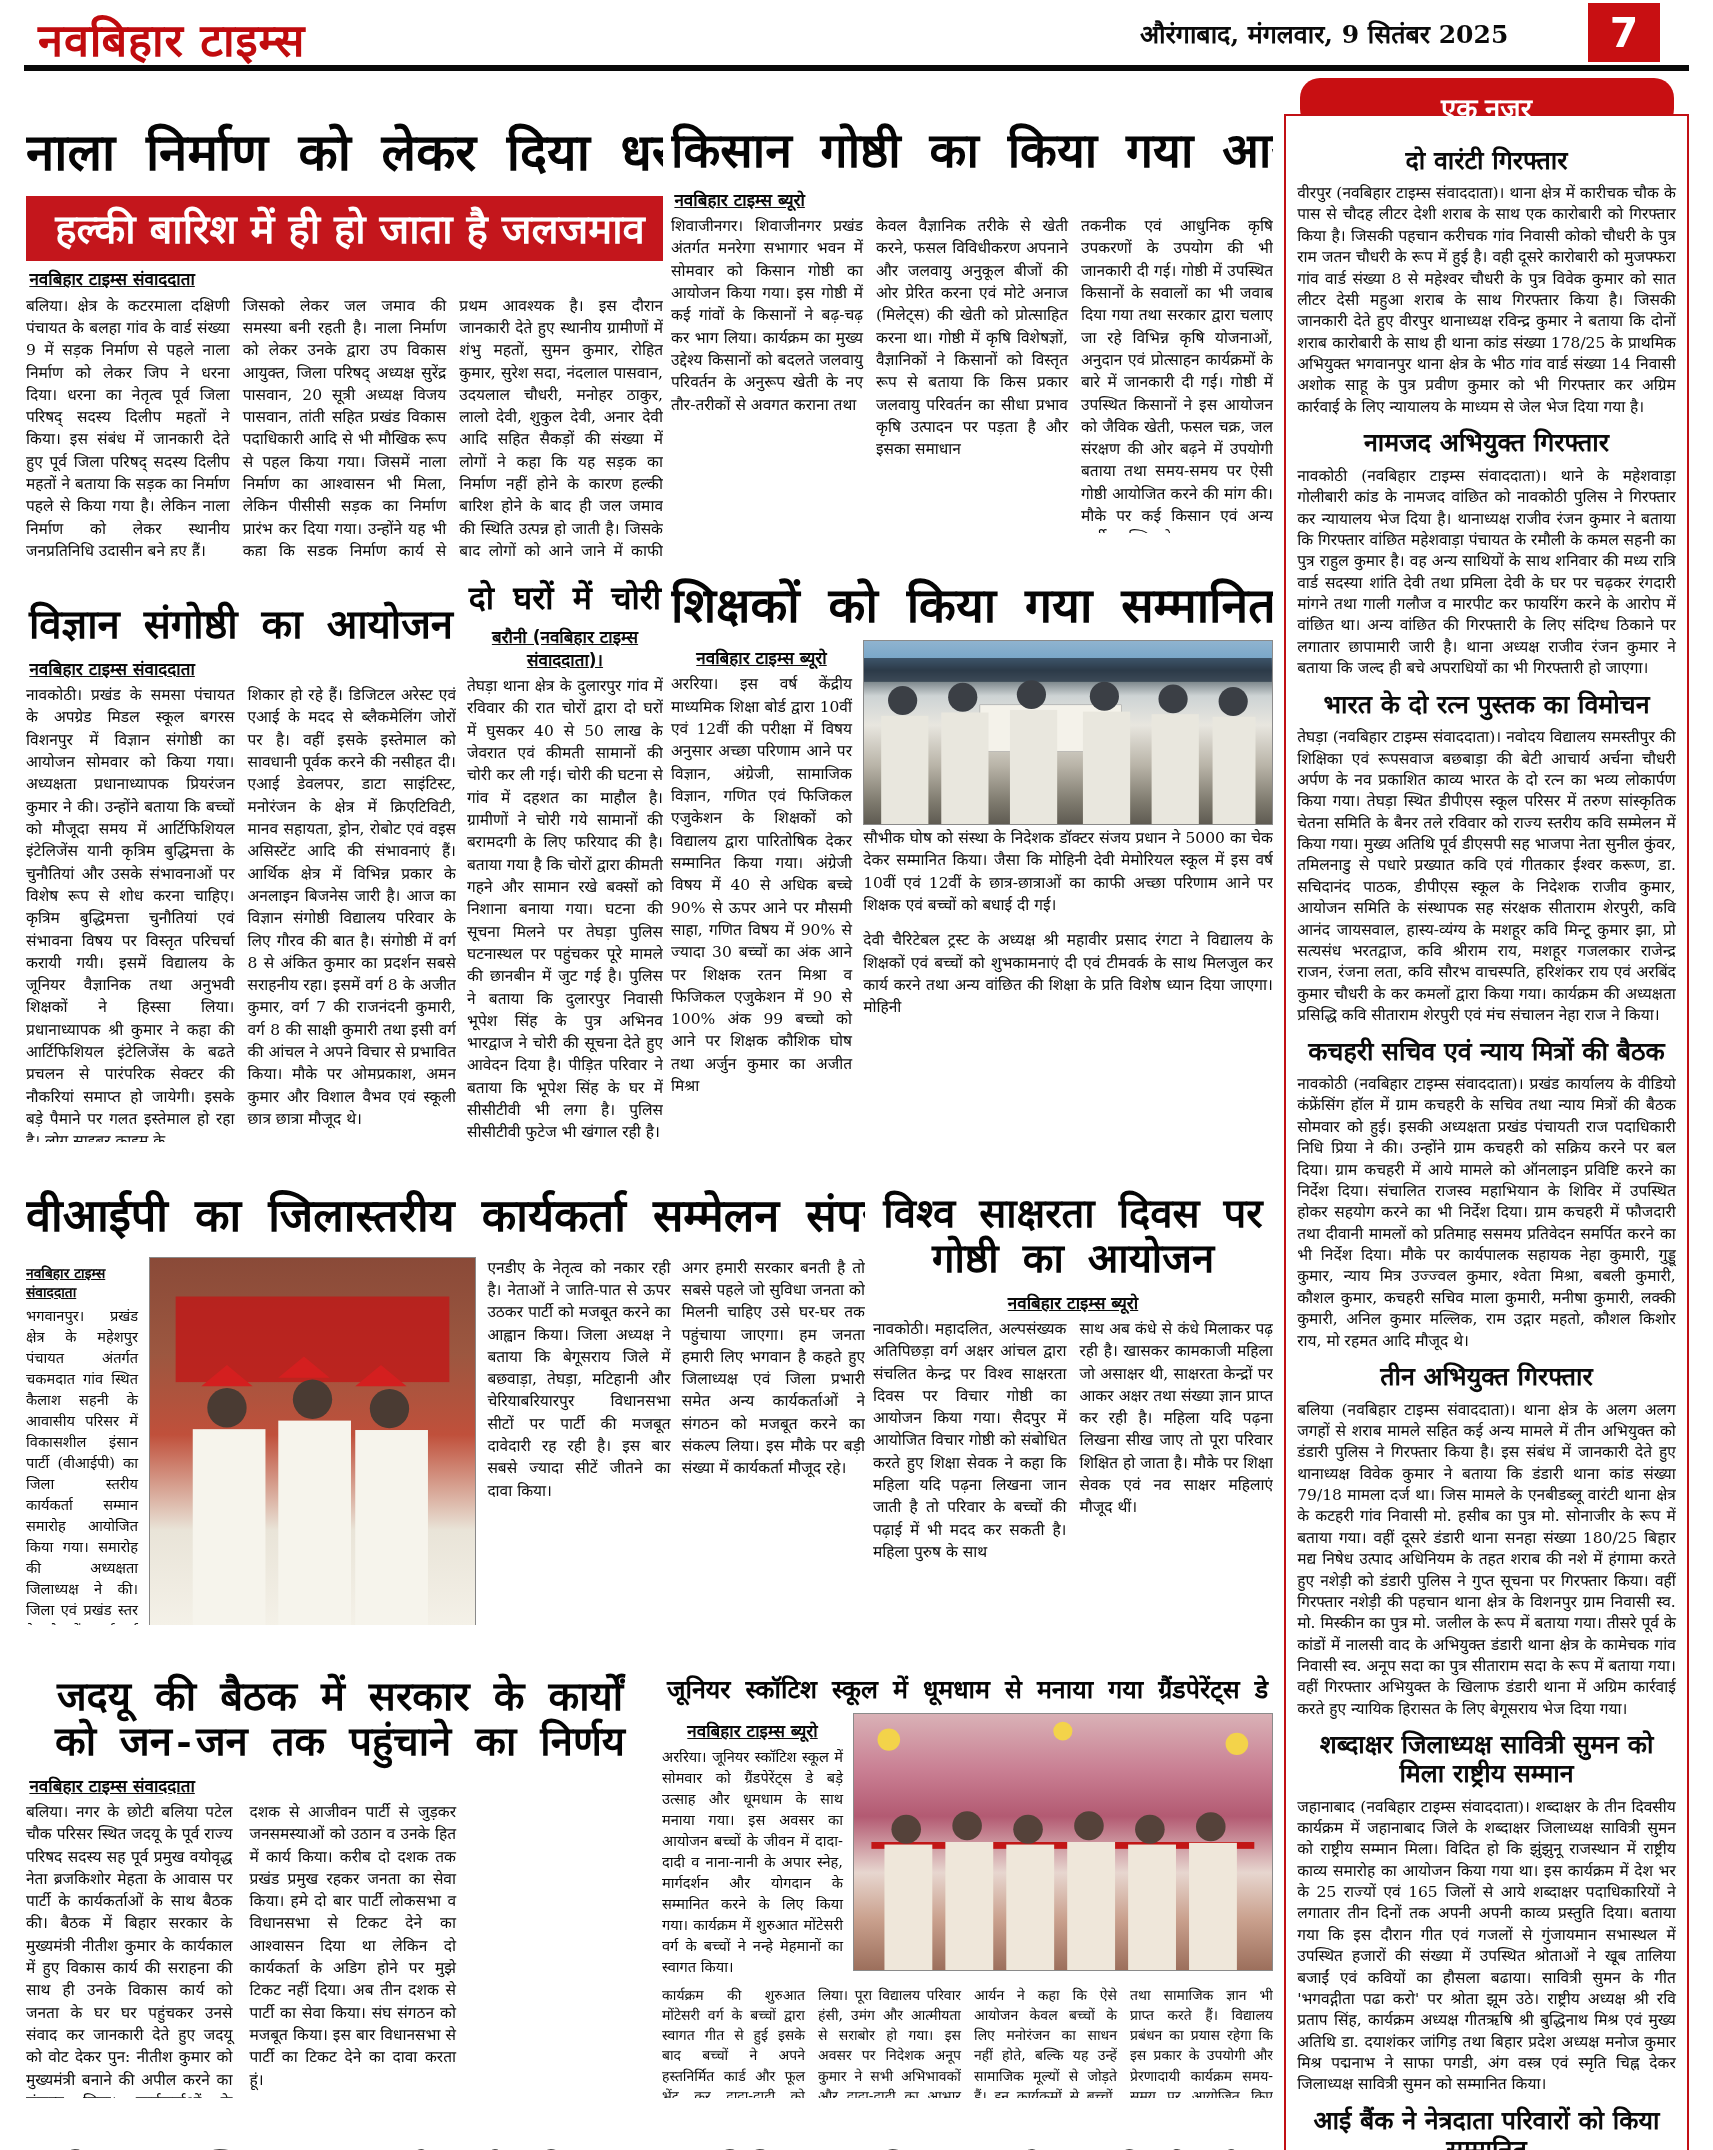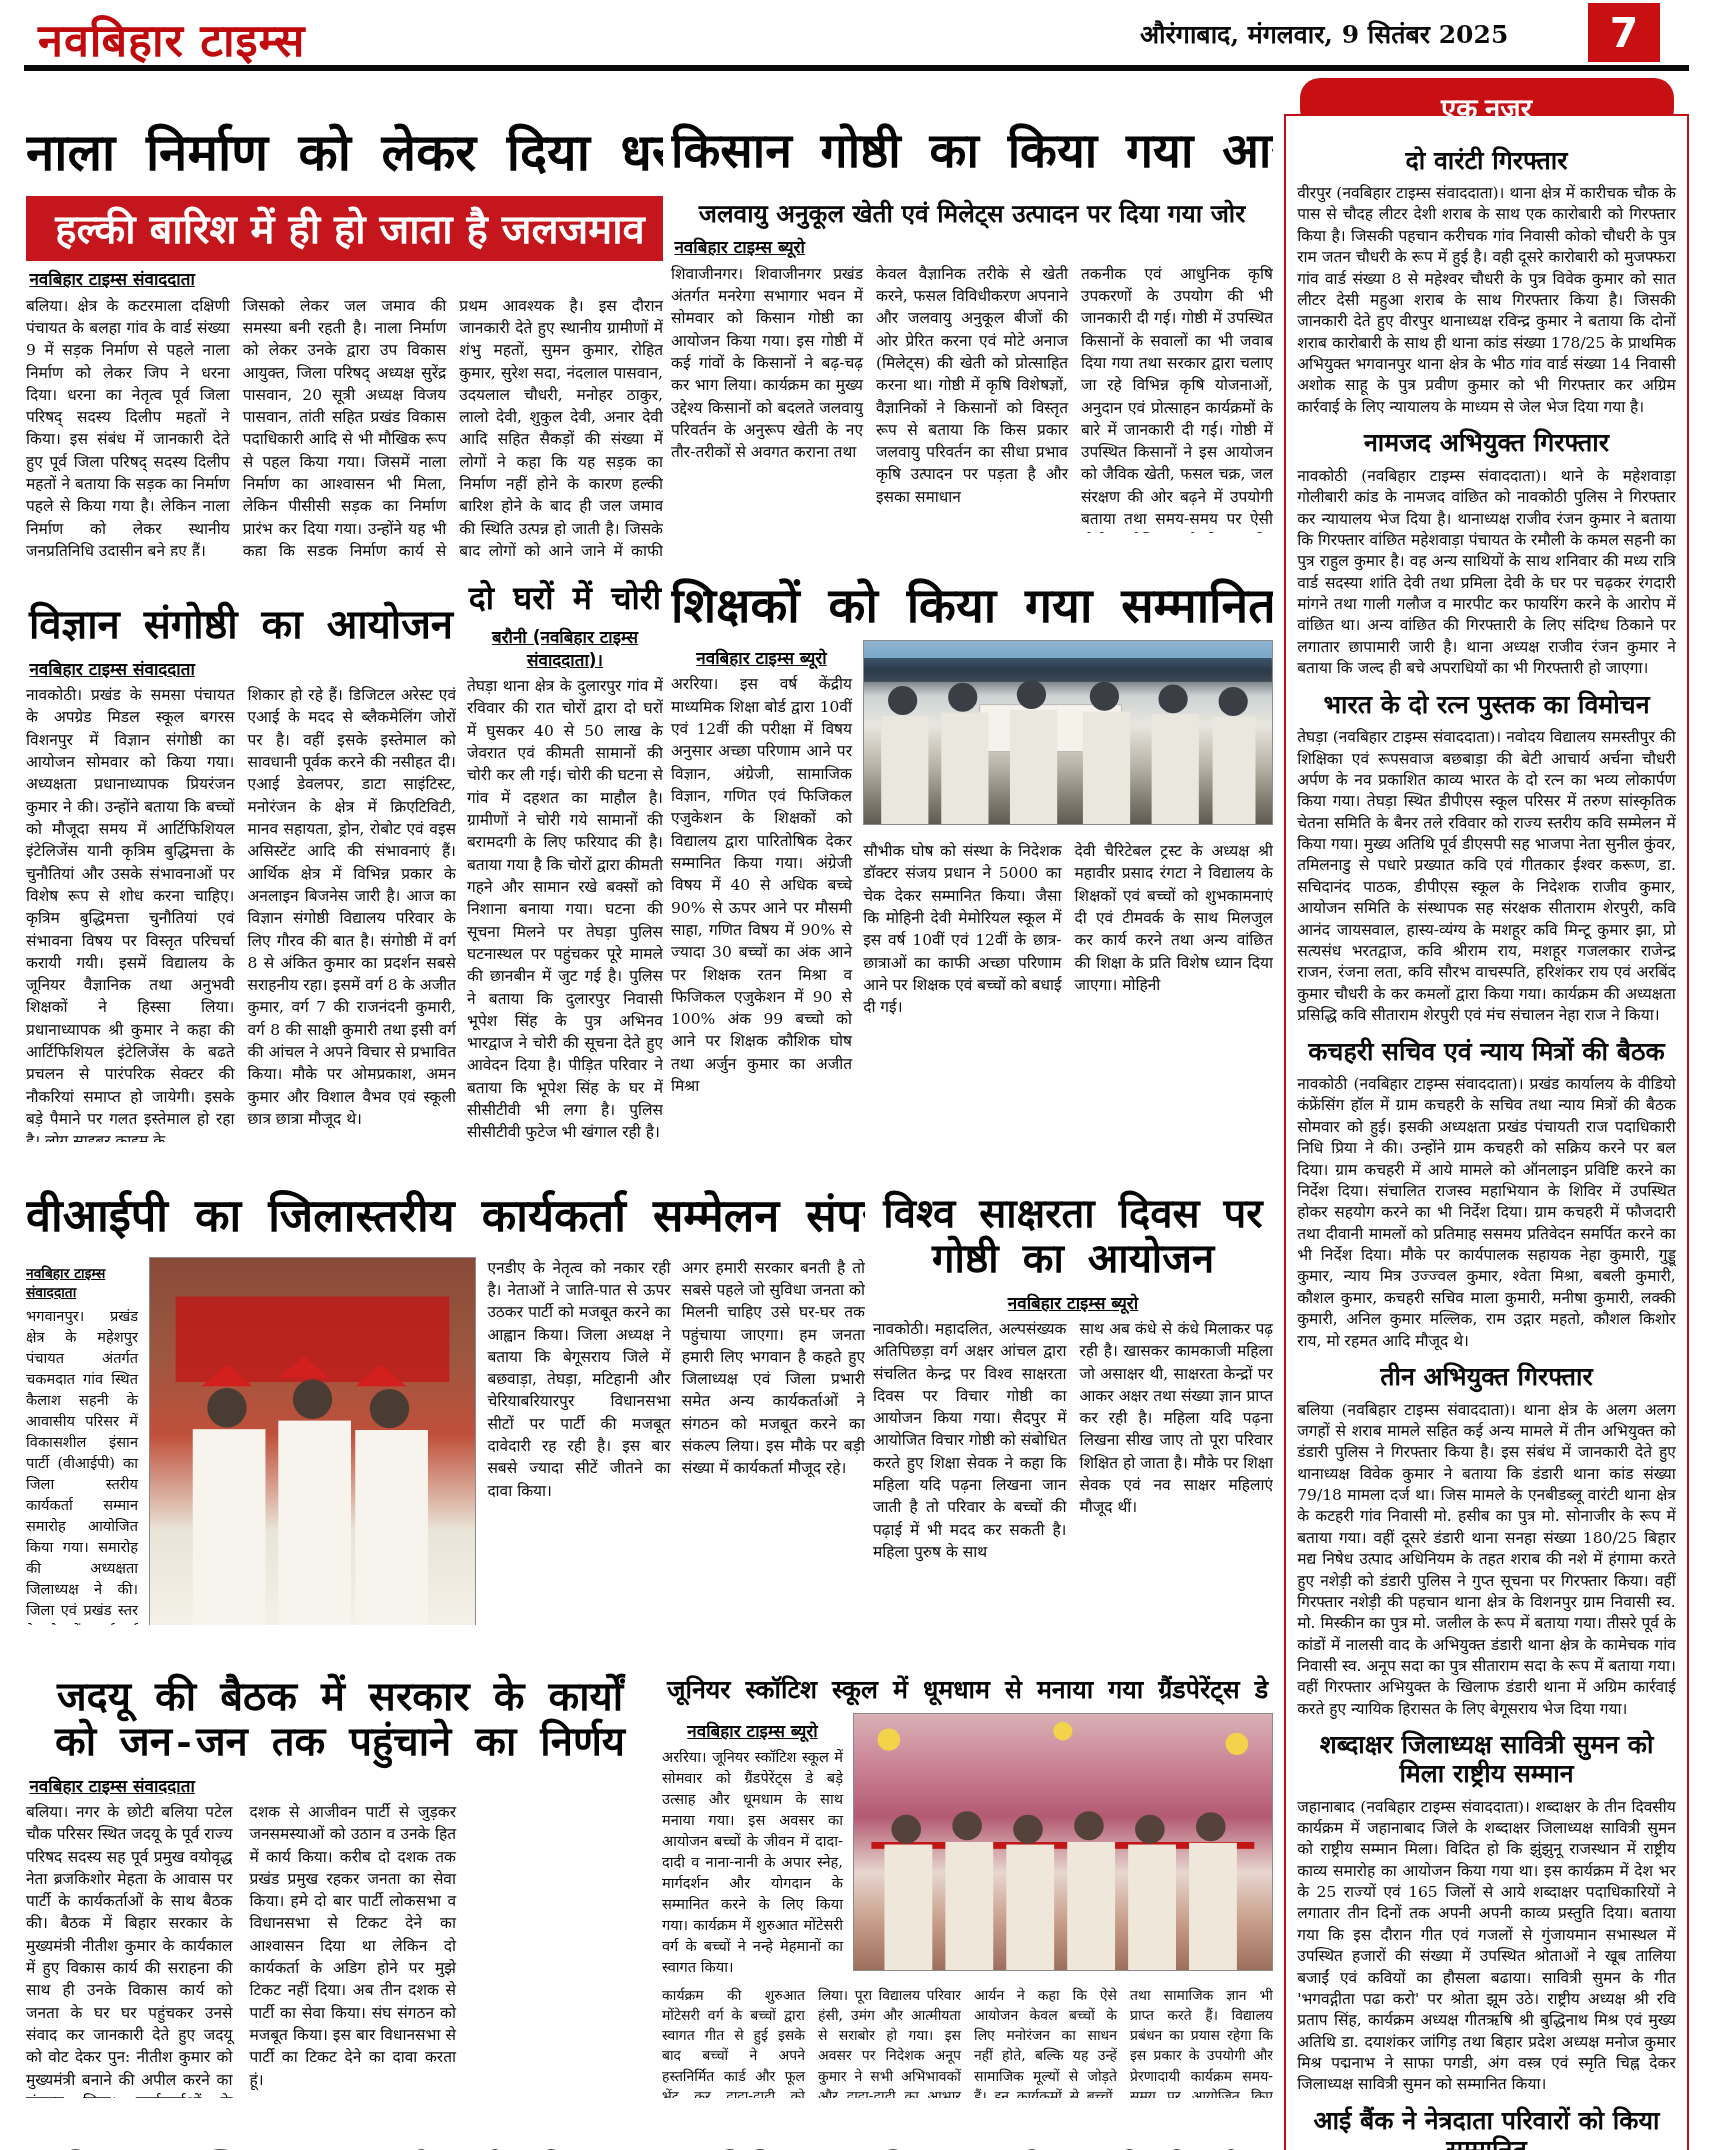--- a/index.html
+++ b/index.html
@@ -99,21 +99,20 @@
     <div class="byline">नवबिहार टाइम्स संवाददाता</div>
     <div class="cols">
       <div class="bodycol">बलिया। क्षेत्र के कटरमाला दक्षिणी पंचायत के बलहा गांव के वार्ड संख्या 9 में सड़क निर्माण से पहले नाला निर्माण को लेकर जिप ने धरना दिया। धरना का नेतृत्व पूर्व जिला परिषद् सदस्य दिलीप महतों ने किया। इस संबंध में जानकारी देते हुए पूर्व जिला परिषद् सदस्य दिलीप महतों ने बताया कि सड़क का निर्माण पहले से किया गया है। लेकिन नाला निर्माण को लेकर स्थानीय जनप्रतिनिधि उदासीन बने हुए हैं।</div>
       <div class="bodycol">जिसको लेकर जल जमाव की समस्या बनी रहती है। नाला निर्माण को लेकर उनके द्वारा उप विकास आयुक्त, जिला परिषद् अध्यक्ष सुरेंद्र पासवान, 20 सूत्री अध्यक्ष विजय पासवान, तांती सहित प्रखंड विकास पदाधिकारी आदि से भी मौखिक रूप से पहल किया गया। जिसमें नाला निर्माण का आश्वासन भी मिला, लेकिन पीसीसी सड़क का निर्माण प्रारंभ कर दिया गया। उन्होंने यह भी कहा कि सड़क निर्माण कार्य से उनका कोई विरोध नहीं है। लेकिन नाला निर्माण सर्व</div>
       <div class="bodycol">प्रथम आवश्यक है। इस दौरान जानकारी देते हुए स्थानीय ग्रामीणों में शंभु महतों, सुमन कुमार, रोहित कुमार, सुरेश सदा, नंदलाल पासवान, उदयलाल चौधरी, मनोहर ठाकुर, लालो देवी, शुकुल देवी, अनार देवी आदि सहित सैकड़ों की संख्या में लोगों ने कहा कि यह सड़क का निर्माण नहीं होने के कारण हल्की बारिश होने के बाद ही जल जमाव की स्थिति उत्पन्न हो जाती है। जिसके बाद लोगों को आने जाने में काफी परेशानी का सामना करना पड़ता है।</div>
     </div>
   </div>
 
   <div class="module" style="left:671px;top:81px;width:602px;height:452px;">
     <div class="headline" style="font-size:48px;white-space:nowrap;">किसान गोष्ठी का किया गया आयोजन</div>
-    <div class="subhead-black" style="margin-top:14.6px;font-size:24.5px;">जलवायु अनुकूल खेती एवं मिलेट्स उत्पादन पर दिया गया जोर</div>
     <div class="byline">नवबिहार टाइम्स ब्यूरो</div>
     <div class="cols">
       <div class="bodycol">शिवाजीनगर। शिवाजीनगर प्रखंड अंतर्गत मनरेगा सभागार भवन में सोमवार को किसान गोष्ठी का आयोजन किया गया। इस गोष्ठी में कई गांवों के किसानों ने बढ़-चढ़ कर भाग लिया। कार्यक्रम का मुख्य उद्देश्य किसानों को बदलते जलवायु परिवर्तन के अनुरूप खेती के नए तौर-तरीकों से अवगत कराना तथा</div>
       <div class="bodycol">केवल वैज्ञानिक तरीके से खेती करने, फसल विविधीकरण अपनाने और जलवायु अनुकूल बीजों की ओर प्रेरित करना एवं मोटे अनाज (मिलेट्स) की खेती को प्रोत्साहित करना था। गोष्ठी में कृषि विशेषज्ञों, वैज्ञानिकों ने किसानों को विस्तृत रूप से बताया कि किस प्रकार जलवायु परिवर्तन का सीधा प्रभाव कृषि उत्पादन पर पड़ता है और इसका समाधान</div>
       <div class="bodycol">तकनीक एवं आधुनिक कृषि उपकरणों के उपयोग की भी जानकारी दी गई। गोष्ठी में उपस्थित किसानों के सवालों का भी जवाब दिया गया तथा सरकार द्वारा चलाए जा रहे विभिन्न कृषि योजनाओं, अनुदान एवं प्रोत्साहन कार्यक्रमों के बारे में जानकारी दी गई। गोष्ठी में उपस्थित किसानों ने इस आयोजन को जैविक खेती, फसल चक्र, जल संरक्षण की ओर बढ़ने में उपयोगी बताया तथा समय-समय पर ऐसी गोष्ठी आयोजित करने की मांग की। मौके पर कई किसान एवं अन्य कर्मी उपस्थित थे।</div>
     </div>
   </div>
 
   <div class="module" style="left:26px;top:559px;width:430px;height:583px;">
     <div class="headline" style="font-size:40px;white-space:nowrap;">विज्ञान संगोष्ठी का आयोजन</div>
@@ -153,21 +152,21 @@
             <g fill="#e9e7de">
               <rect x="40" y="176" width="110" height="254"></rect>
                 <rect x="180" y="168" width="110" height="262"></rect>
               <rect x="340" y="162" width="110" height="268"></rect>
                 <rect x="510" y="166" width="110" height="264"></rect>
               <rect x="670" y="172" width="110" height="258"></rect>
                 <rect x="812" y="178" width="100" height="252"></rect>
             </g>
           </svg>
         </div>
-        <div class="cols" style="margin-top:15px;">
+        <div class="cols" style="margin-top:2px;flex-direction:column;">
           <div class="bodycol">सौभीक घोष को संस्था के निदेशक डॉक्टर संजय प्रधान ने 5000 का चेक देकर सम्मानित किया। जैसा कि मोहिनी देवी मेमोरियल स्कूल में इस वर्ष 10वीं एवं 12वीं के छात्र-छात्राओं का काफी अच्छा परिणाम आने पर शिक्षक एवं बच्चों को बधाई दी गई।</div>
           <div class="bodycol">देवी चैरिटेबल ट्रस्ट के अध्यक्ष श्री महावीर प्रसाद रंगटा ने विद्यालय के शिक्षकों एवं बच्चों को शुभकामनाएं दी एवं टीमवर्क के साथ मिलजुल कर कार्य करने तथा अन्य वांछित की शिक्षा के प्रति विशेष ध्यान दिया जाएगा। मोहिनी</div>
         </div>
       </div>
     </div>
   </div>
 
   <div class="module" style="left:26px;top:1148px;width:839px;height:477px;">
     <div class="headline" style="font-size:45px;white-space:nowrap;text-align:left;">वीआईपी का जिलास्तरीय कार्यकर्ता सम्मेलन संपन्न</div>
     <div style="display:flex;gap:11.2px;margin-top:11.2px;">

